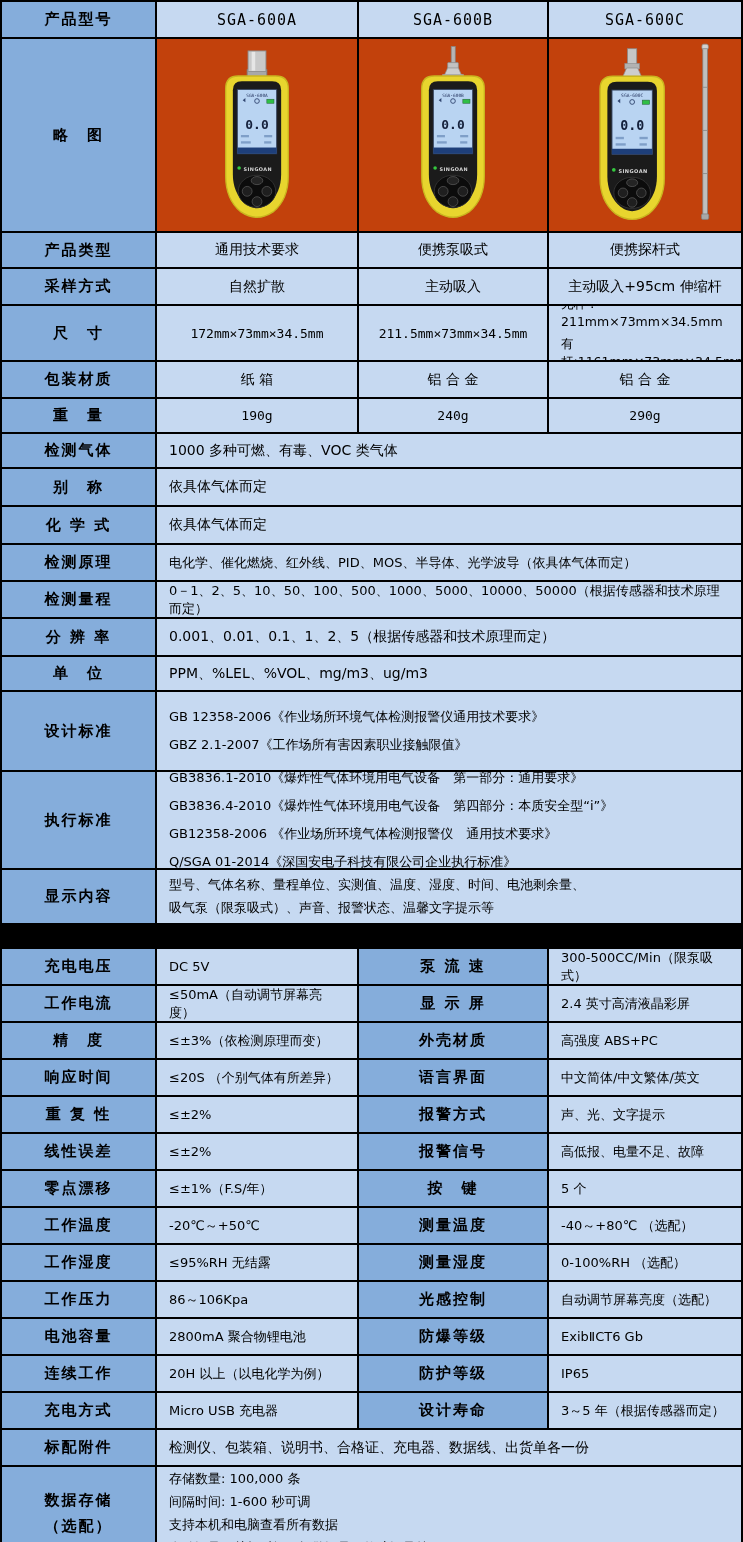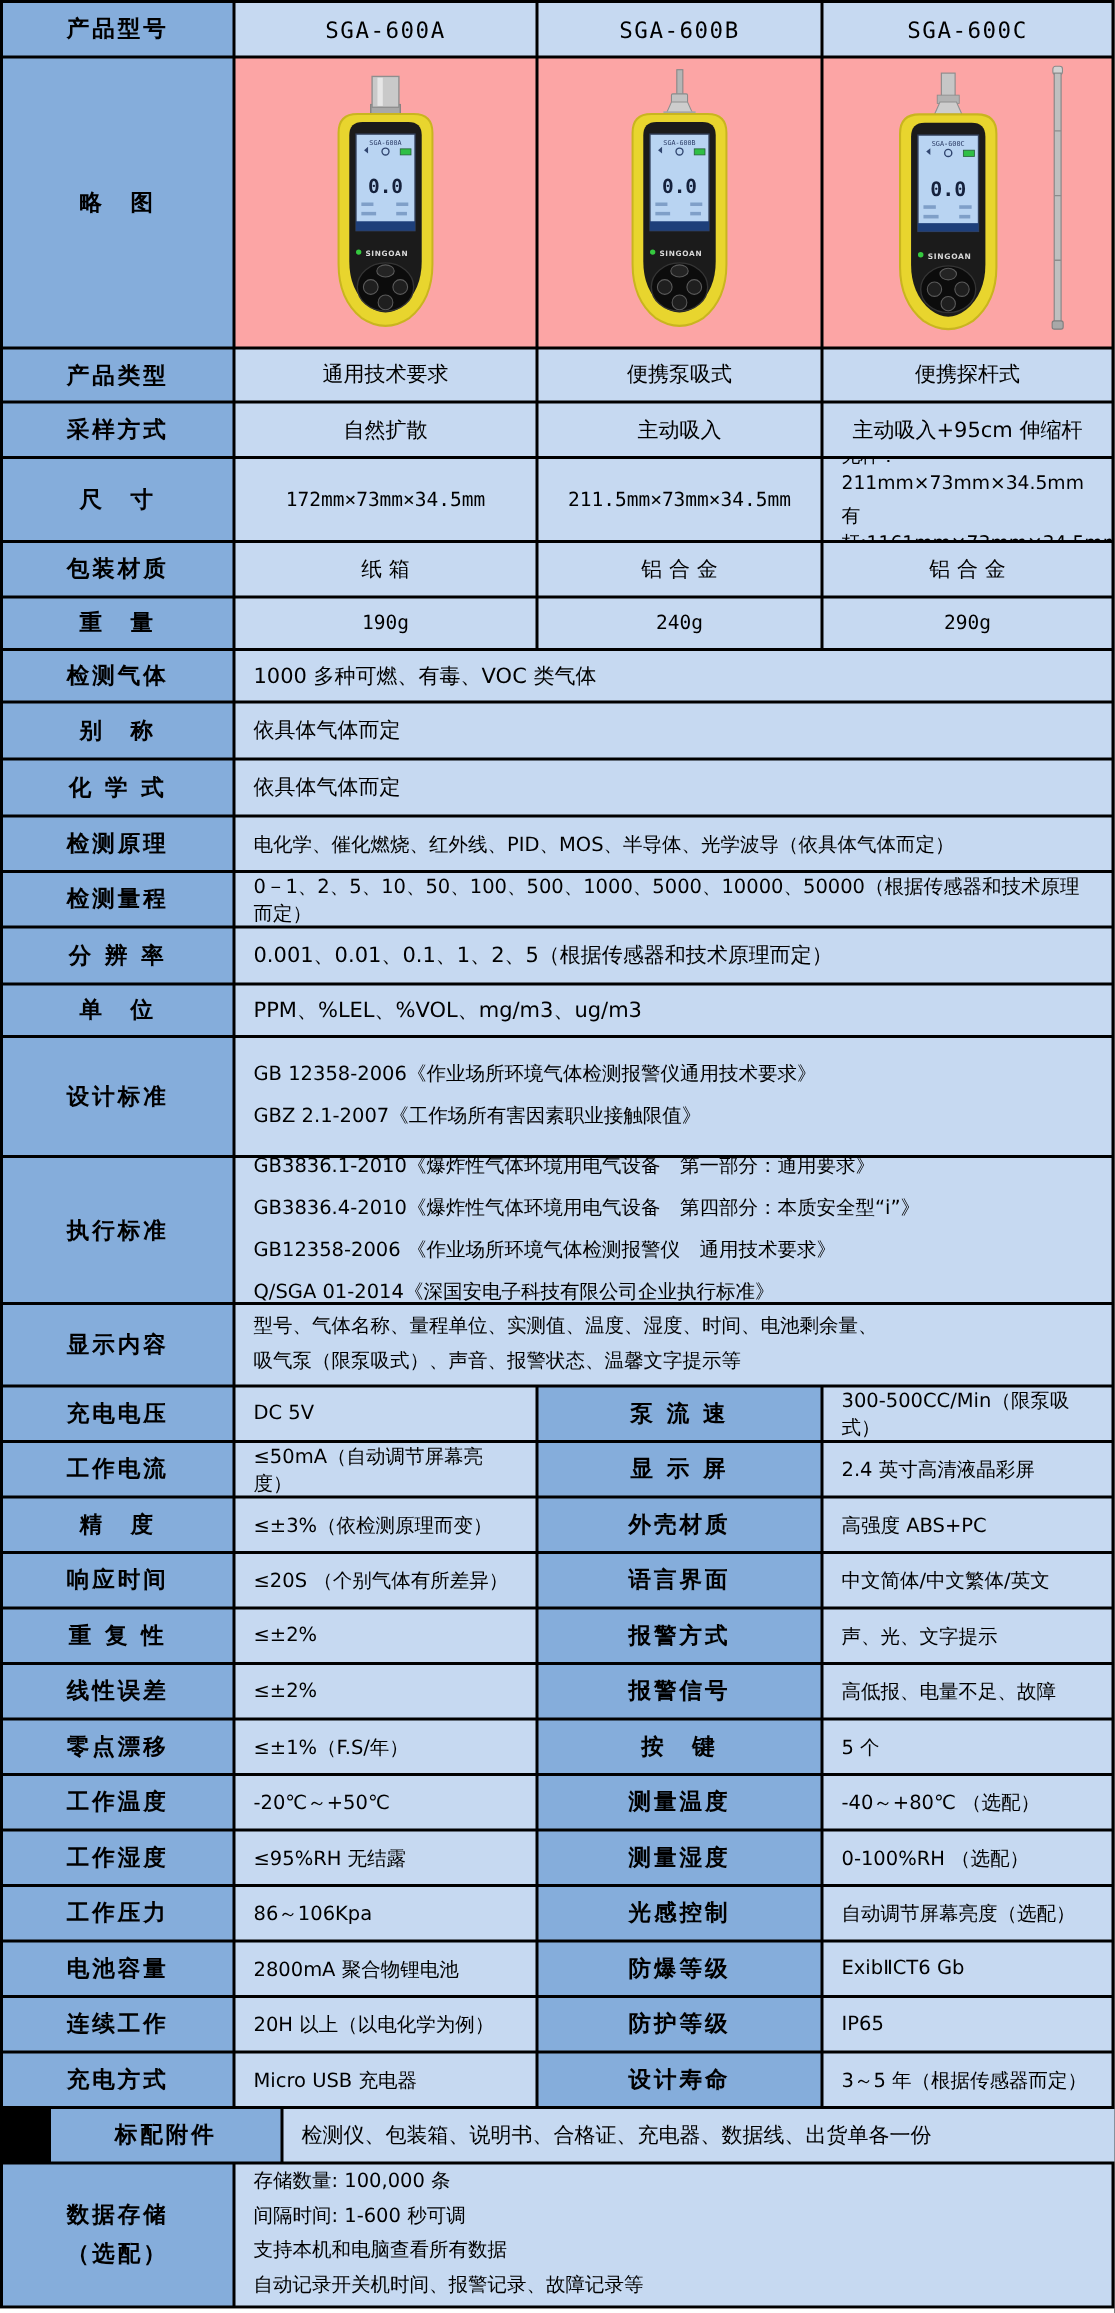--- a/index.html
+++ b/index.html
@@ -4,28 +4,28 @@
 <style>
   html,body{margin:0;padding:0;background:#fff;}
   body{font-family:"DejaVu Sans","Liberation Sans",sans-serif;color:#000;-webkit-font-smoothing:none;}
   .tbl{box-sizing:border-box;width:743px;border:2px solid #000;background:#000;
        display:flex;flex-direction:column;gap:2px;}
   .sec{display:grid;gap:2px;background:#000;}
   .g4{grid-template-columns:153px 200px 188px 192px;}
   .g2{grid-template-columns:153px 584px;}
   .s1{grid-template-rows:35px 192px 34px 35px 54px 35px 33px;}
   .s2{grid-template-rows:33px 36px 36px 35px 35px 36px 33px 78px 96px 53px;}
-  .s3{grid-auto-rows:35px;}
-  .s4{grid-template-rows:35px;margin-left:32px;}
+  .s3{grid-auto-rows:35px;margin-top:24px;}
+  .s4{grid-template-rows:35px;}
   .s5{grid-template-rows:94px;}
   .cell{display:flex;align-items:center;justify-content:center;text-align:center;overflow:hidden;}
   .lbl{background:#85ADDB;font-weight:bold;font-size:15px;letter-spacing:2px;}
   .val{background:#C6D9F1;font-size:14px;}
   .left{justify-content:flex-start;text-align:left;padding:0 12px;}
-  .white{background:#fca5a5;}
+  .white{background:#c2410c;}
   .mono{font-family:"DejaVu Sans Mono","Liberation Mono",monospace;}
   .fs13{font-size:13px;}
   .fs12{font-size:12.5px;}
   .multi{flex-direction:column;align-items:flex-start;justify-content:center;gap:4px;}
   .multi.center{align-items:center;}
   .multi span{display:block;line-height:1.45;}
   .std span{line-height:1.85;}
   .modelcell{font-size:15px;letter-spacing:1px;}
 </style>
 </head>

